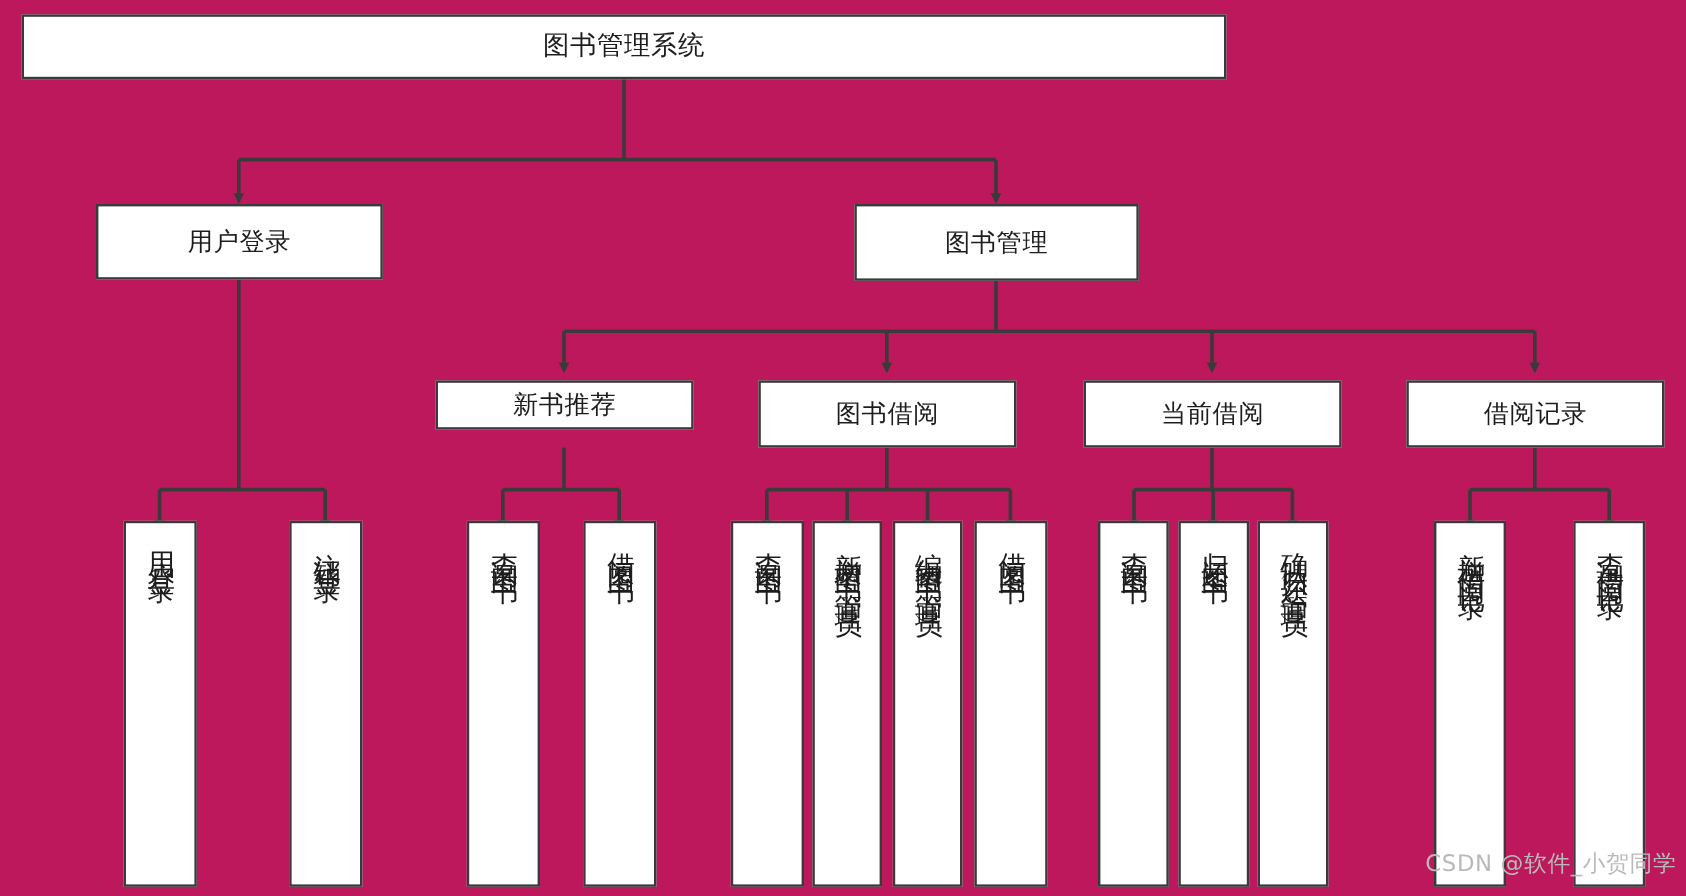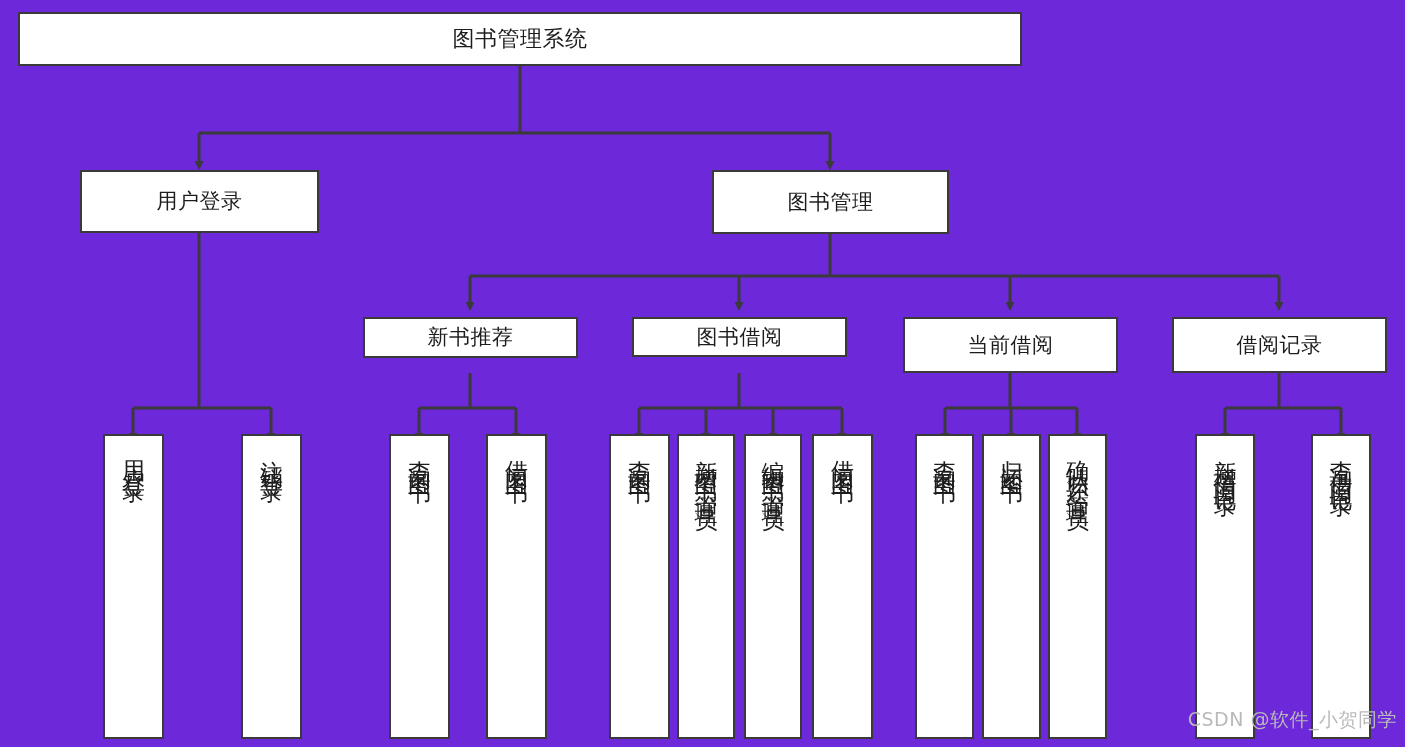--- a/index.html
+++ b/index.html
@@ -4,21 +4,21 @@
 <style>
   html, body {
     margin: 0;
     padding: 0;
     background: #ffffff;
   }
   #canvas {
     position: relative;
     width: 1405px;
     height: 747px;
-    background: #6d28d9;
+    background: #be185d;
     font-family: "DejaVu Sans", "Liberation Sans", sans-serif;
     overflow: hidden;
   }
   svg.wires {
     position: absolute;
     left: 0;
     top: 0;
     width: 1405px;
     height: 747px;
     pointer-events: none;
@@ -137,21 +137,21 @@
   </div>
 
   <div class="node horiz" style="left:712px; top:170px; width:237px; height:64px;align-items:center;">
     <span class="lbl">图书管理</span>
   </div>
 
   <div class="node horiz" style="left:363px; top:317px; width:215px; height:41px;">
     <span class="lbl">新书推荐</span>
   </div>
 
-  <div class="node horiz" style="left:632px; top:317px; width:215px; height:40px;">
+  <div class="node horiz" style="left:632px; top:317px; width:215px; height:56px;">
     <span class="lbl">图书借阅</span>
   </div>
 
   <div class="node horiz" style="left:903px; top:317px; width:215px; height:56px;">
     <span class="lbl">当前借阅</span>
   </div>
 
   <div class="node horiz" style="left:1172px; top:317px; width:215px; height:56px;">
     <span class="lbl">借阅记录</span>
   </div>

